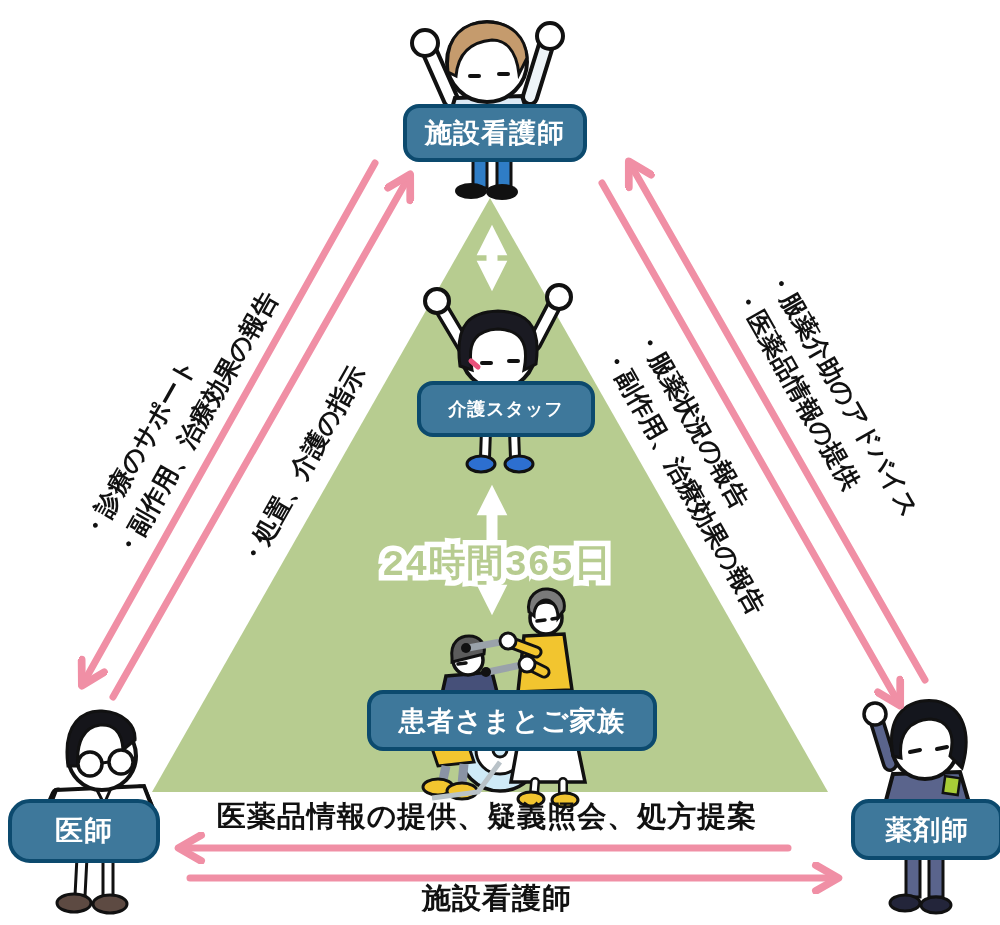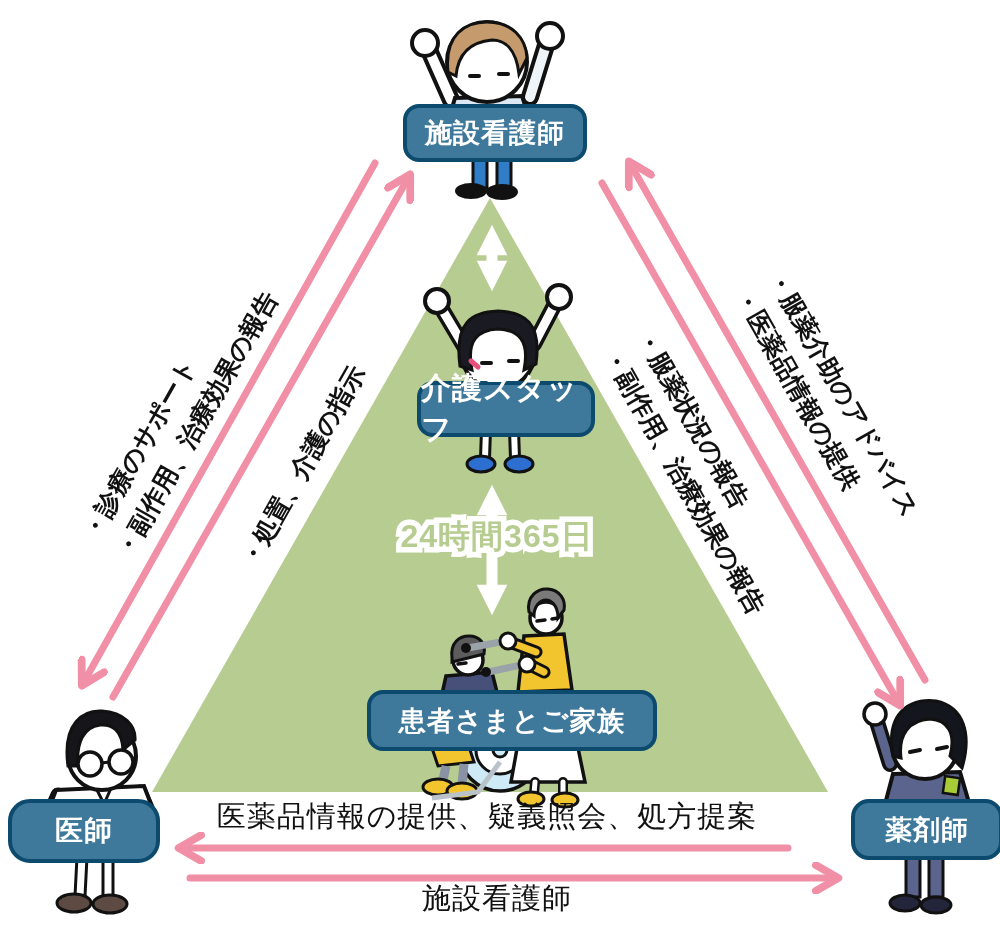--- a/index.html
+++ b/index.html
@@ -7,41 +7,41 @@
          font-family:"Liberation Sans","DejaVu Sans",sans-serif;color:#111;}
   svg{position:absolute;left:0;top:0;z-index:1;}
   .tri{fill:var(--triangle-green,#b7cc90);}
   .pink-line{stroke:var(--accent-pink,#f08fa5);stroke-width:7;fill:none;stroke-linecap:round;}
   #pinkHead path{stroke:var(--accent-pink,#f08fa5);}
   .white-line{stroke:#fff;stroke-width:11;fill:none;}
   .role-label{position:absolute;display:flex;align-items:center;justify-content:center;
       background:var(--label-blue,#3e789b);border:4px solid #0c4a6e;border-radius:16px;
       color:#fff;font-weight:600;z-index:3;letter-spacing:1px;}
   #lbl-nurse{left:403px;top:104px;width:176px;height:50px;font-size:27px;}
-  #lbl-care{left:417px;top:381px;width:170px;height:48px;font-size:30px;justify-content:center;}
+  #lbl-care{left:417px;top:381px;width:170px;height:48px;font-size:18px;justify-content:center;}
   #lbl-patient{left:367px;top:690px;width:282px;height:53px;font-size:27px;justify-content:center;}
   #lbl-doctor{left:8px;top:799px;width:144px;height:56px;font-size:28px;border-radius:22px;}
   #lbl-pharm{left:851px;top:799px;width:144px;height:53px;font-size:27px;border-radius:18px;}
   .diag{position:absolute;z-index:2;font-size:25px;font-weight:700;color:#111;
         white-space:nowrap;line-height:1.5;}
   .diag.l{transform:translate(-50%,-50%) rotate(-60.5deg);}
   .diag.r{transform:translate(-50%,-50%) rotate(60.5deg);}
   #dlo{left:180px;top:415px;}
   #dli{left:303px;top:466px;}
   #dro{left:827px;top:403px;}
   #dri{left:701px;top:472px;}
-  .bottom-text{position:absolute;transform:translate(-50%,-50%);font-size:29px;font-weight:400;
+  .bottom-text{position:absolute;transform:translate(-50%,-50%);font-size:29px;font-weight:700;
         color:#111;white-space:nowrap;z-index:2;letter-spacing:1px;}
   #bt1{left:487px;top:817px;}
   #bt2{left:497px;top:899px;}
-  #caption{position:absolute;left:497px;top:537px;transform:translate(-50%,-50%);
-        font-size:32px;font-weight:800;letter-spacing:1px;white-space:nowrap;z-index:2;
+  #caption{position:absolute;left:497px;top:563px;transform:translate(-50%,-50%);
+        font-size:37px;font-weight:800;letter-spacing:1px;white-space:nowrap;z-index:2;
         color:var(--triangle-green,#b7cc90);
         -webkit-text-stroke:11px #fff;paint-order:stroke fill;
-        text-shadow:0 0 5px #fff,0 0 5px #fff;}
+        text-shadow:0 0 5px #fff,0 0 5px #fff;font-family:Liberation Mono, monospace;}
 </style>
 </head>
 <body>
 
 <div class="stage">
 
   <svg width="1000" height="925" viewBox="0 0 1000 925">
     <defs>
       <marker id="pinkHead" viewBox="0 0 10 10" refX="6.5" refY="5" markerWidth="4.6" markerHeight="4.6" orient="auto">
         <path d="M1.5 1 L8.5 5 L1.5 9" fill="none" stroke="#f08fa5" stroke-width="2.4" stroke-linecap="round" stroke-linejoin="round"></path>

